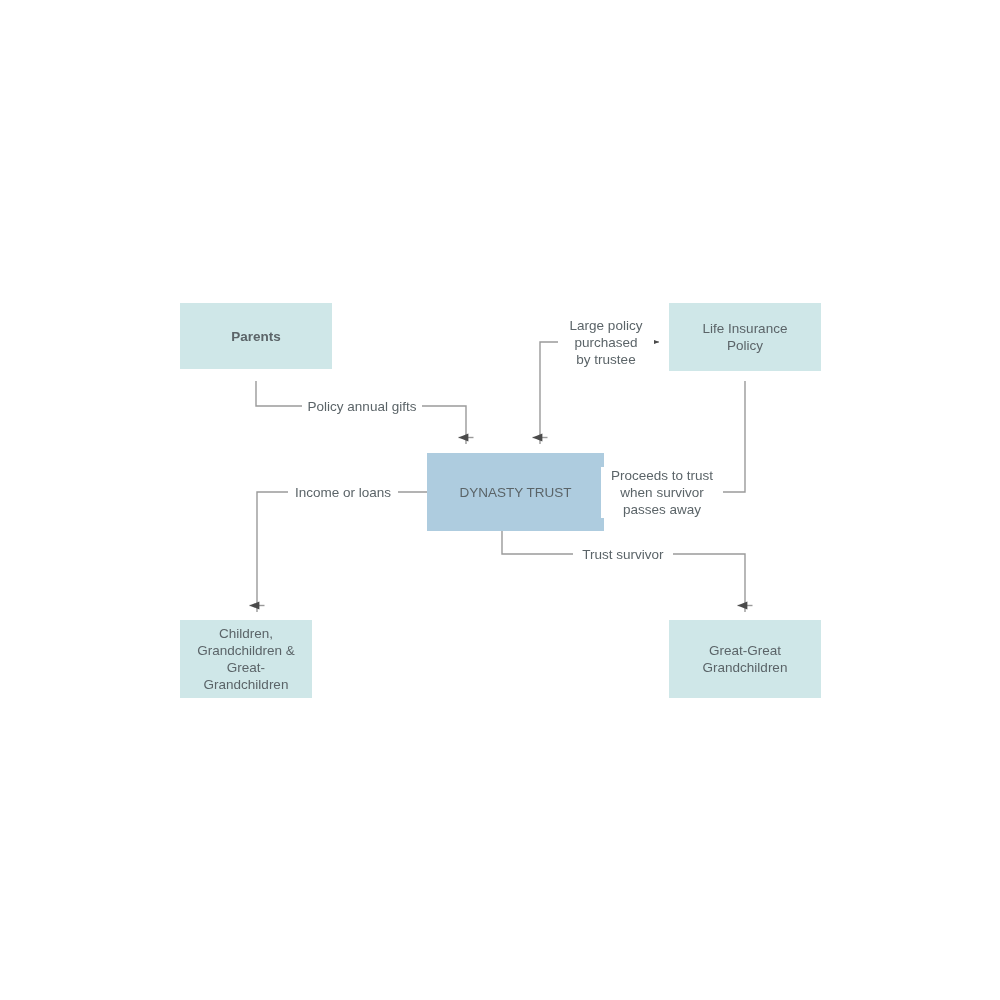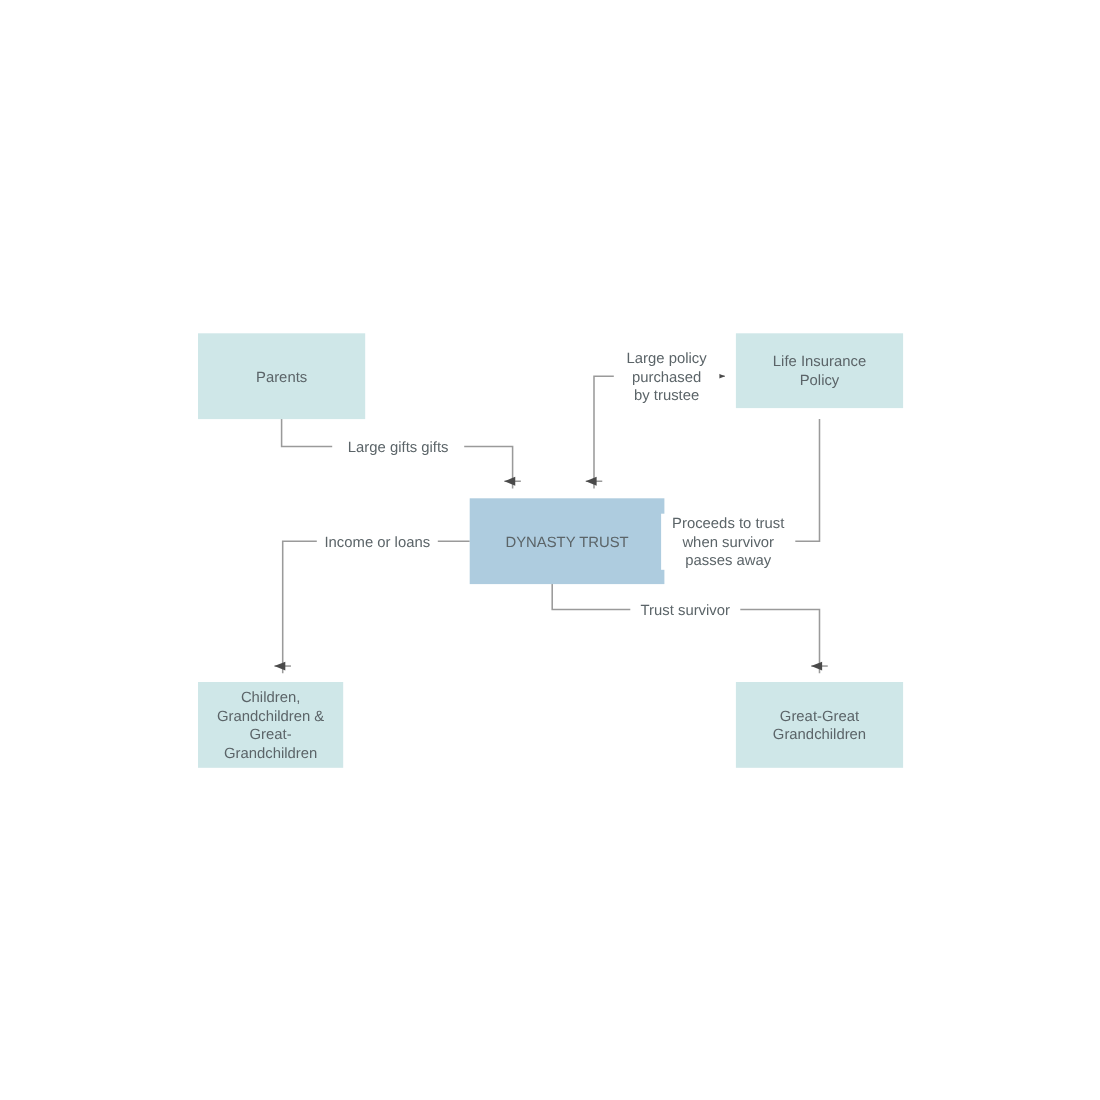--- a/index.html
+++ b/index.html
@@ -88,21 +88,21 @@
       <path d="M427,492 L257,492 L257,612" fill="none" stroke="#9a9a9a" stroke-width="1.4"></path>
       <path d="M257,598 L257,613" fill="none" stroke="#9a9a9a" stroke-width="1.4" marker-end="url(#arrow-head)" transform="rotate(90 257 605.5)"></path>
     </g>
 
     <g>
       <path d="M502,531 L502,554 L745,554 L745,612" fill="none" stroke="#9a9a9a" stroke-width="1.4"></path>
       <path d="M745,598 L745,613" fill="none" stroke="#9a9a9a" stroke-width="1.4" marker-end="url(#arrow-head)" transform="rotate(90 745 605.5)"></path>
     </g>
   </svg>
 
-  <div class="node-box" style="left:180px; top:303px; width:152px; height:78px; background:#cfe7e8;">
+  <div class="node-box" style="left:180px; top:303px; width:152px; height:66px; background:#cfe7e8;font-weight:bold;">
     <span class="node-label">Parents</span>
   </div>
 
   <div class="node-box" style="left:669px; top:303px; width:152px; height:68px; background:#cfe7e8;">
     <span class="node-label">Life Insurance
 Policy</span>
   </div>
 
   <div class="node-box" style="left:427px; top:453px; width:177px; height:78px; background:#aeccdf;">
     <span class="node-label">DYNASTY TRUST</span>
@@ -112,21 +112,21 @@
     <span class="node-label">Children,
 Grandchildren &amp;
 Great-Grandchildren</span>
   </div>
 
   <div class="node-box" style="left:669px; top:620px; width:152px; height:78px; background:#cfe7e8;">
     <span class="node-label">Great-Great
 Grandchildren</span>
   </div>
 
-  <div class="edge-label" style="left:302px; top:398px; width:120px;">Large gifts gifts</div>
+  <div class="edge-label" style="left:302px; top:398px; width:120px;">Policy annual gifts</div>
 
   <div class="edge-label" style="left:558px; top:317px; width:96px;">Large policy
 purchased
 by trustee</div>
 
   <div class="edge-label" style="left:601px; top:467px; width:122px;">Proceeds to trust
 when survivor
 passes away</div>
 
   <div class="edge-label" style="left:288px; top:484px; width:110px;">Income or loans</div>

